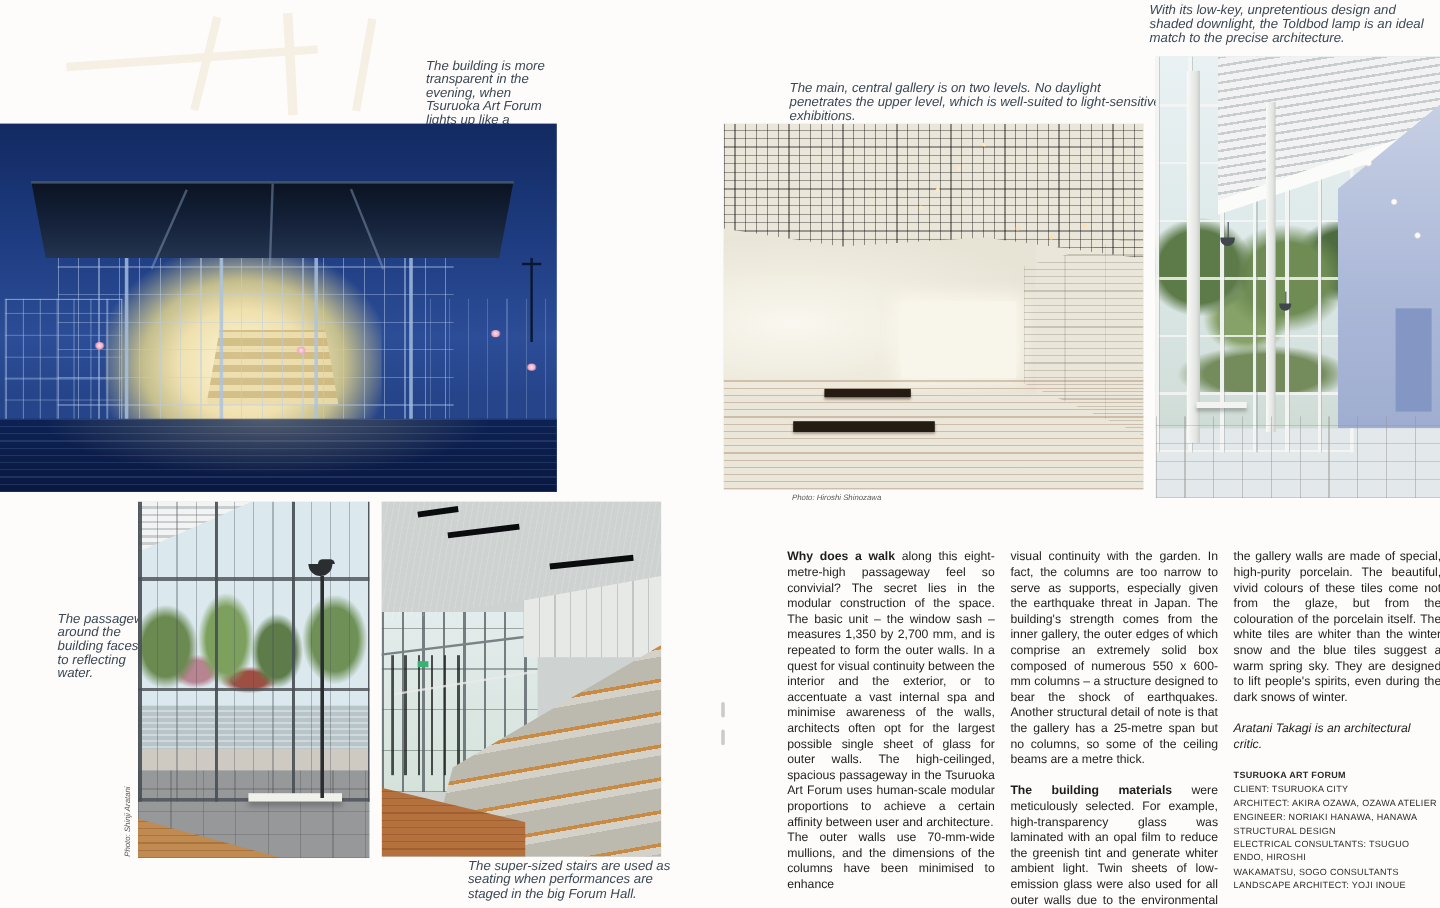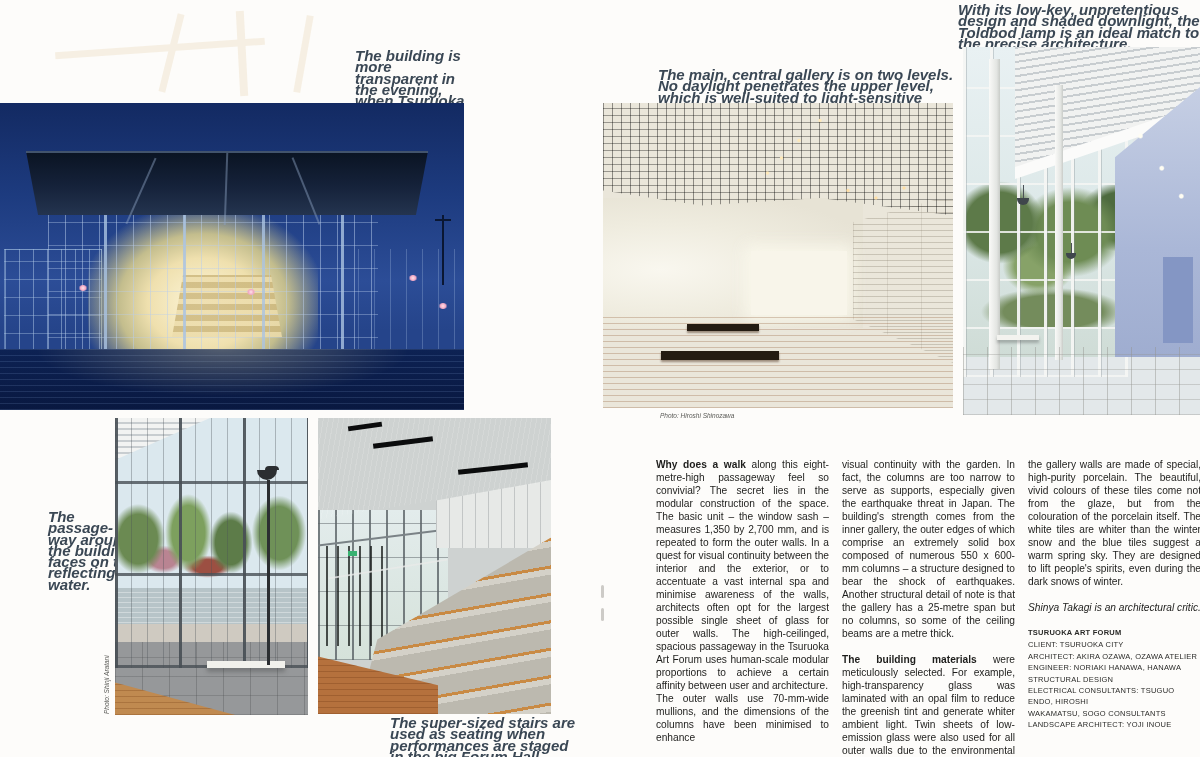--- a/index.html
+++ b/index.html
@@ -7,22 +7,22 @@
     position:relative;width:1200px;height:757px;margin:0 auto;
     background:#fdfcfa;overflow:hidden;
     font-family:"Liberation Sans",sans-serif;
   }
   [data-name]{box-sizing:border-box;}
   .photo{position:absolute;overflow:hidden;}
   .part{position:absolute;}
 
   
   .caption{
-    position:absolute;font-style:italic;font-weight:bold;
-    color:#3a4754;font-size:15px;line-height:11.3px;letter-spacing:0;
+    position:absolute;font-style:italic;font-weight:normal;
+    color:#3a4754;font-size:11px;line-height:11.3px;letter-spacing:0;
   }
   .photo-credit{
     position:absolute;font-style:italic;color:#5a5a56;font-size:6.5px;
   }
   .photo-credit.vertical{
     writing-mode:vertical-rl;transform:rotate(180deg);
     height:80px;left:103px;top:634px;
   }
 
   
@@ -333,21 +333,21 @@
     <div class="col" data-name="article-column-1">
       <p data-name="paragraph"><b data-name="paragraph-lead">Why does a walk</b><span data-name="paragraph-text"> along this eight-metre-high passageway feel so convivial? The secret lies in the modular construction of the space. The basic unit – the window sash – measures 1,350 by 2,700 mm, and is repeated to form the outer walls. In a quest for visual continuity between the interior and the exterior, or to accentuate a vast internal spa and minimise awareness of the walls, architects often opt for the largest possible single sheet of glass for outer walls. The high-ceilinged, spacious passageway in the Tsuruoka Art Forum uses human-scale modular proportions to achieve a certain affinity between user and architecture.</span></p>
       <p class="cont" data-name="paragraph">The outer walls use 70-mm-wide mullions, and the dimensions of the columns have been minimised to enhance</p>
     </div>
     <div class="col" data-name="article-column-2">
       <p data-name="paragraph">visual continuity with the garden. In fact, the columns are too narrow to serve as supports, especially given the earthquake threat in Japan. The building's strength comes from the inner gallery, the outer edges of which comprise an extremely solid box composed of numerous 550 x 600-mm columns – a structure designed to bear the shock of earthquakes. Another structural detail of note is that the gallery has a 25-metre span but no columns, so some of the ceiling beams are a metre thick.</p>
       <p data-name="paragraph"><b data-name="paragraph-lead">The building materials</b><span data-name="paragraph-text"> were meticulously selected. For example, high-transparency glass was laminated with an opal film to reduce the greenish tint and generate whiter ambient light. Twin sheets of low-emission glass were also used for all outer walls due to the environmental benefits of energy conservation. The Japanese oribe tiles on</span></p>
     </div>
     <div class="col" data-name="article-column-3">
       <p data-name="paragraph">the gallery walls are made of special, high-purity porcelain. The beautiful, vivid colours of these tiles come not from the glaze, but from the colouration of the porcelain itself. The white tiles are whiter than the winter snow and the blue tiles suggest a warm spring sky. They are designed to lift people's spirits, even during the dark snows of winter.</p>
-      <p class="signature" data-name="author-signature">Shinya Takagi is an architectural critic.</p>
+      <p class="signature" data-name="author-signature">Aratani Takagi is an architectural critic.</p>
       <div class="credits" data-name="project-credits">
         <div class="credits-title" data-name="project-credits-title">TSURUOKA ART FORUM</div>
         <div class="credit-lines" data-name="project-credits-lines">CLIENT: TSURUOKA CITY
 ARCHITECT: AKIRA OZAWA, OZAWA ATELIER
 ENGINEER: NORIAKI HANAWA, HANAWA
 STRUCTURAL DESIGN
 ELECTRICAL CONSULTANTS: TSUGUO ENDO, HIROSHI
 WAKAMATSU, SOGO CONSULTANTS
 LANDSCAPE ARCHITECT: YOJI INOUE</div>
       </div>

